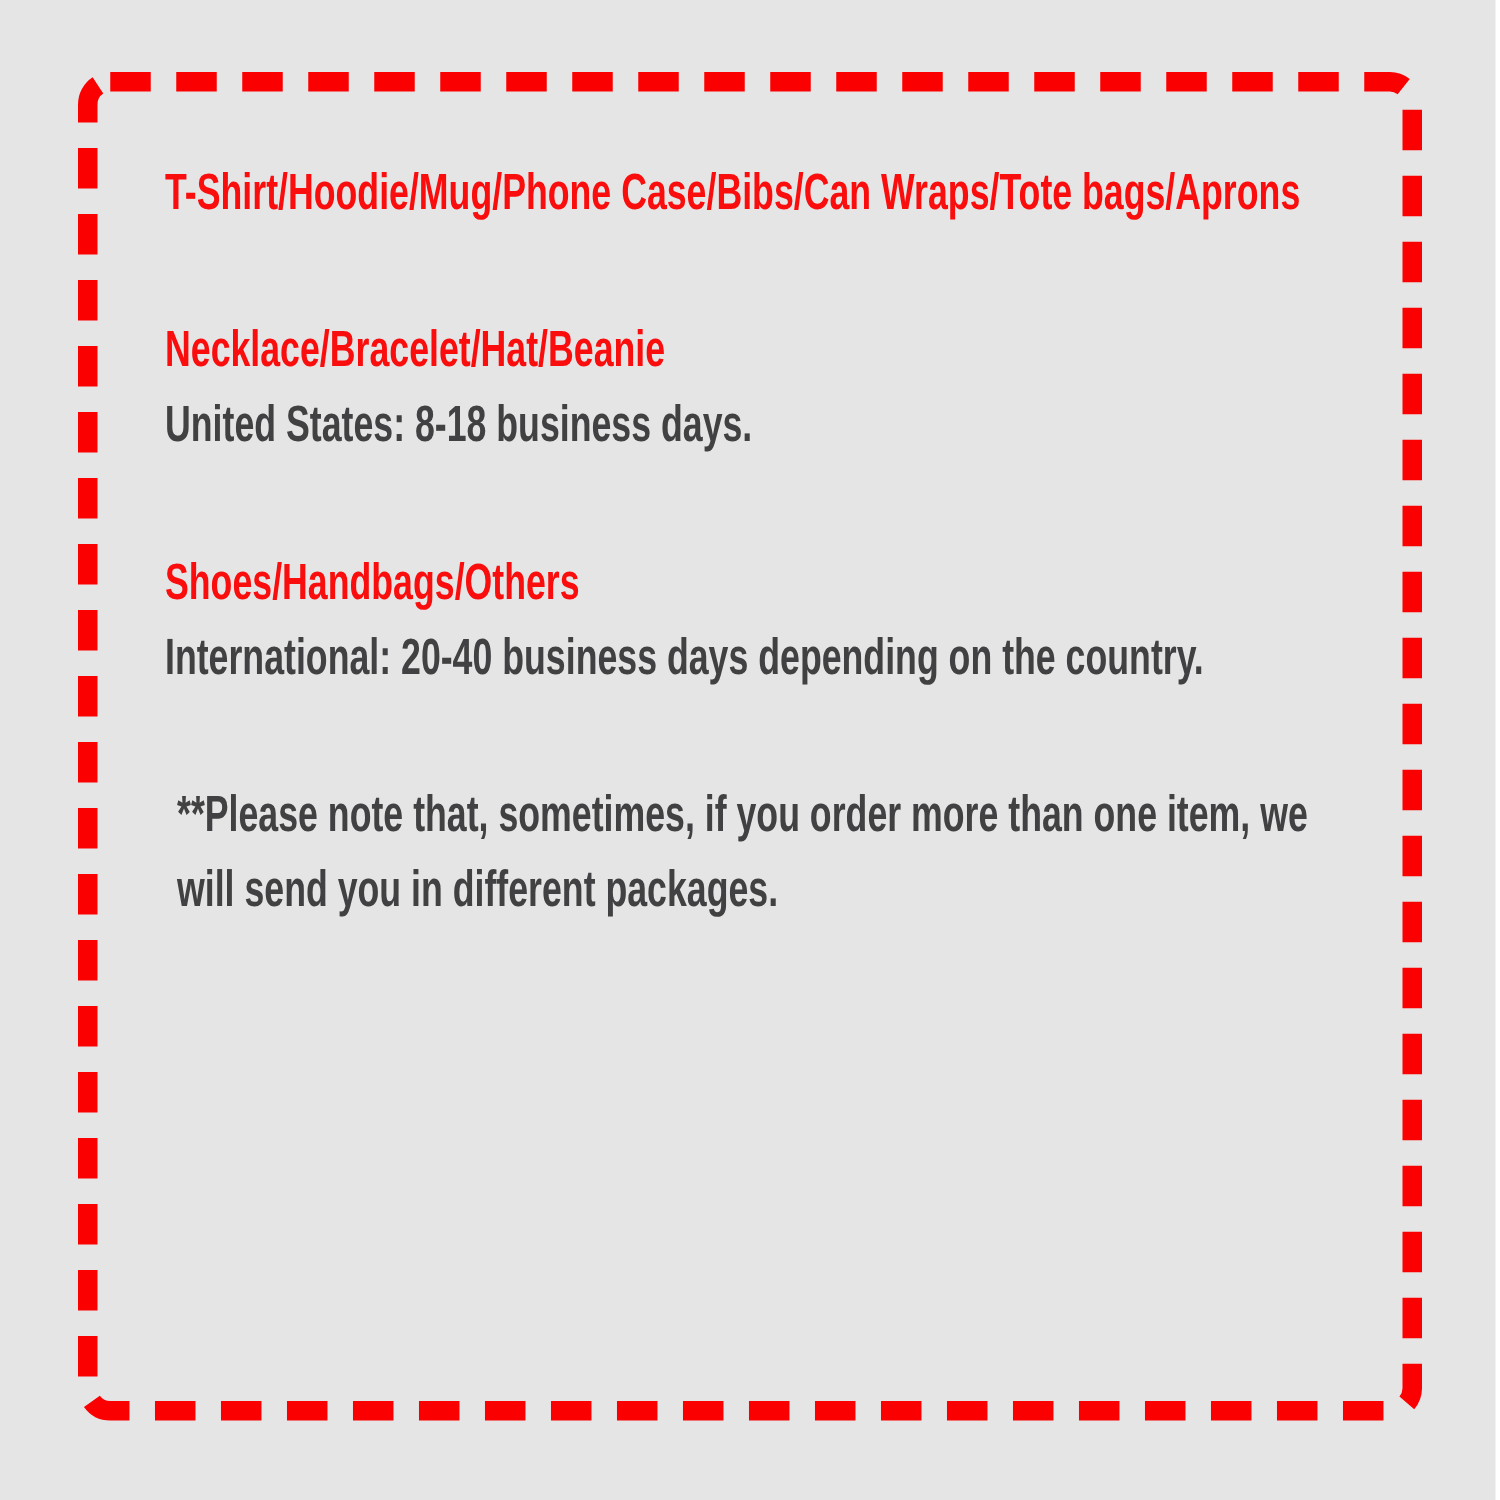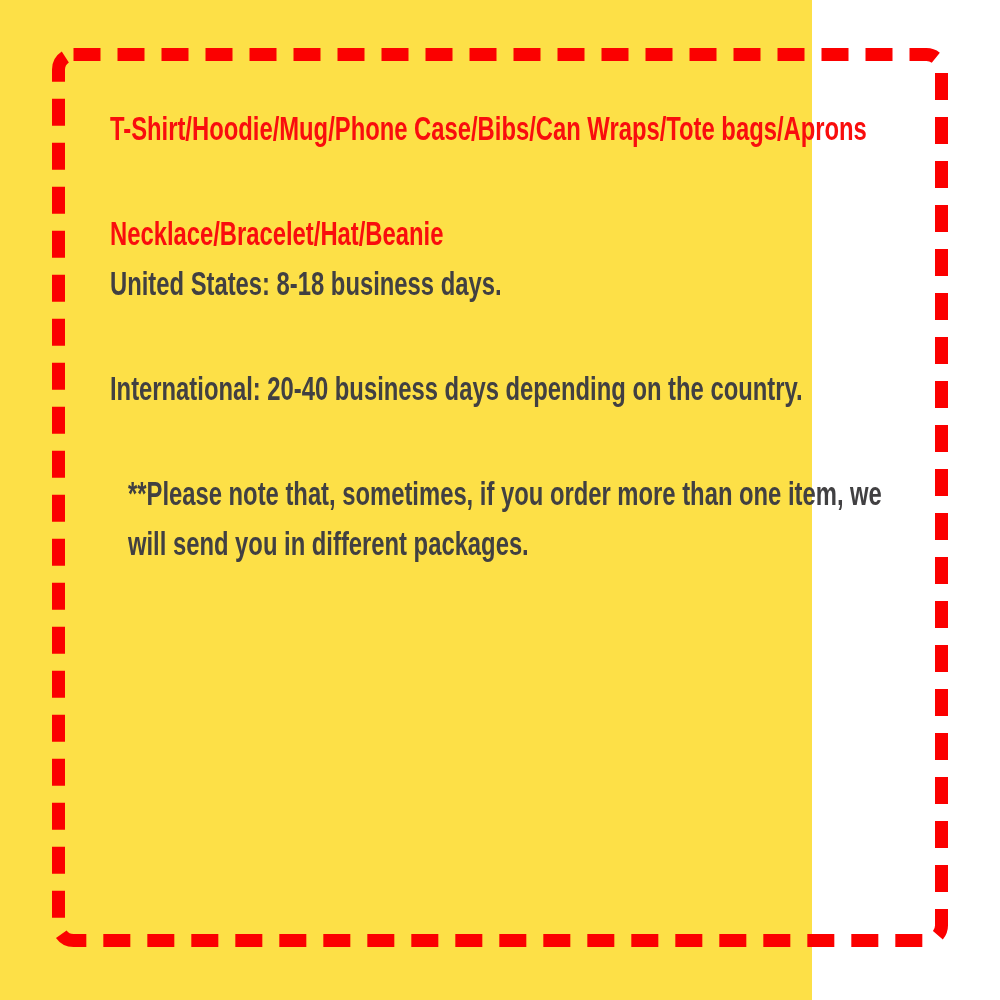--- a/index.html
+++ b/index.html
@@ -6,23 +6,23 @@
     margin: 0;
     padding: 0;
     width: 1000px;
     height: 1000px;
     background: #ffffff;
     font-family: "Liberation Sans", sans-serif;
     overflow: hidden;
   }
   .canvas {
     position: relative;
-    width: 812px;
+    width: 997px;
     height: 1000px;
-    background: #fde047;
+    background: #e5e5e5;
   }
   .border-svg {
     position: absolute;
     left: 0;
     top: 0;
     width: 1000px;
     height: 1000px;
     pointer-events: none;
   }
   .border-svg rect {
@@ -51,21 +51,21 @@
   .line .tx {
     display: inline-block;
     transform: scaleX(0.70);
     transform-origin: 0 50%;
     white-space: nowrap;
   }
   .heading {
     color: var(--heading_red, #f90d0d);
   }
   .note {
-    margin: 18px;
+    margin: 8px;
   }
 </style>
 </head>
 <body>
 
 <div class="canvas">
 
   <svg class="border-svg" viewBox="0 0 1000 1000" aria-hidden="true">
     <rect x="58.5" y="54.5" width="883" height="886" rx="15" ry="15"></rect>
   </svg>
@@ -75,20 +75,21 @@
     <div class="section">
       <div class="line heading"><span class="tx">T-Shirt/Hoodie/Mug/Phone Case/Bibs/Can Wraps/Tote bags/Aprons</span></div>
     </div>
 
     <div class="section">
       <div class="line heading"><span class="tx">Necklace/Bracelet/Hat/Beanie</span></div>
       <div class="line"><span class="tx">United States: 8-18 business days.</span></div>
     </div>
 
     <div class="section">
+      <div class="line heading"><span class="tx">Shoes/Handbags/Others</span></div>
       <div class="line"><span class="tx">International: 20-40 business days depending on the country.</span></div>
     </div>
 
     <div class="note">
       <div class="line"><span class="tx">**Please note that, sometimes, if you order more than one item, we</span></div>
       <div class="line"><span class="tx">will send you in different packages.</span></div>
     </div>
 
   </div>
 </div>

